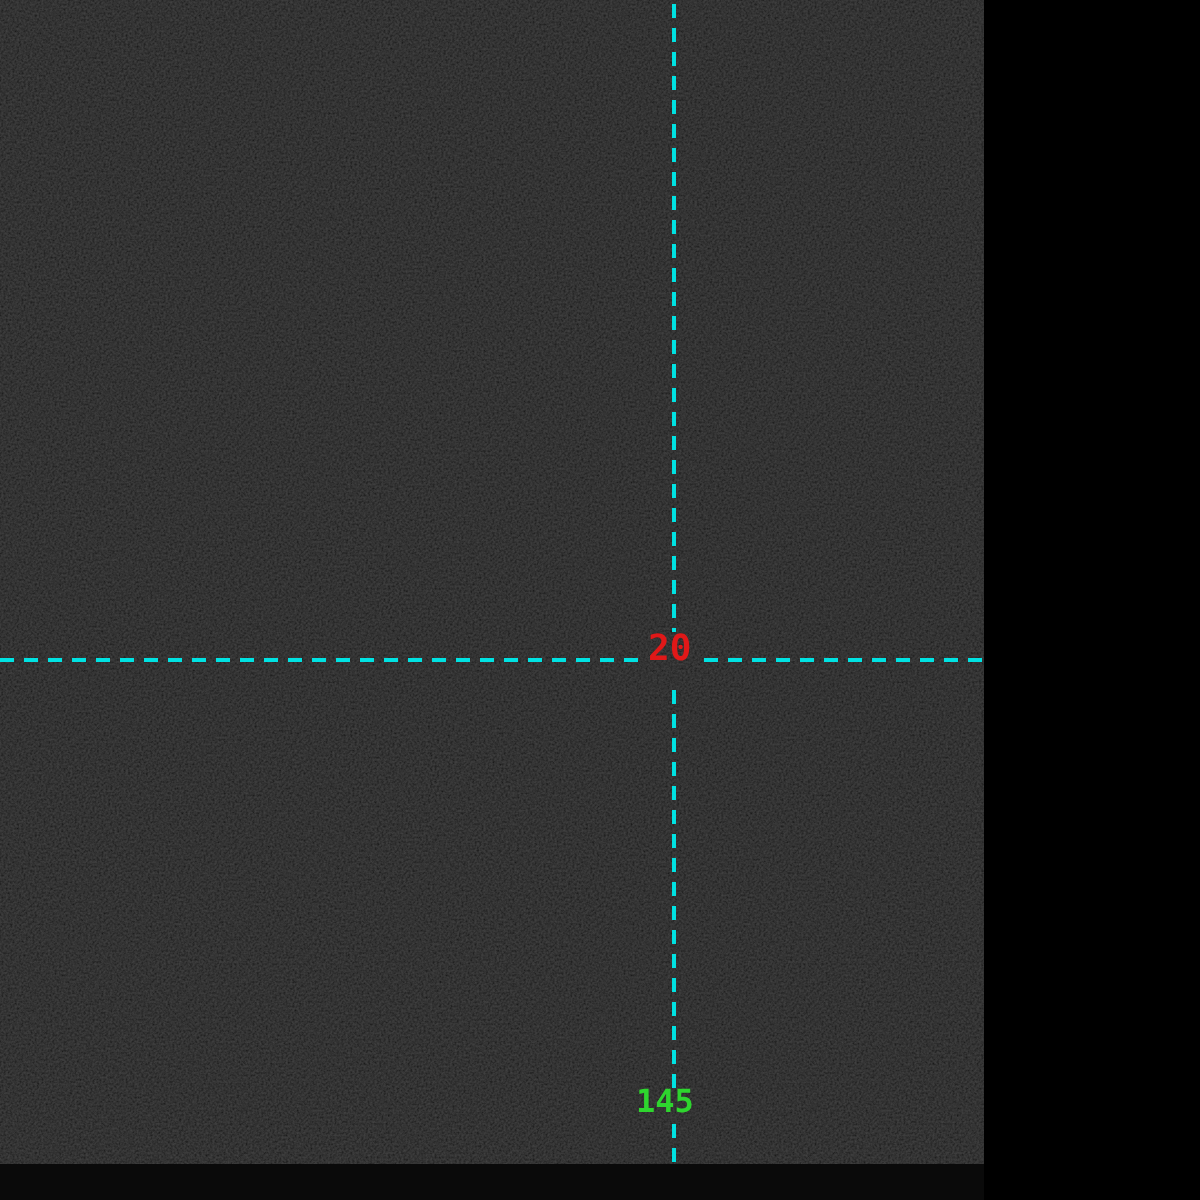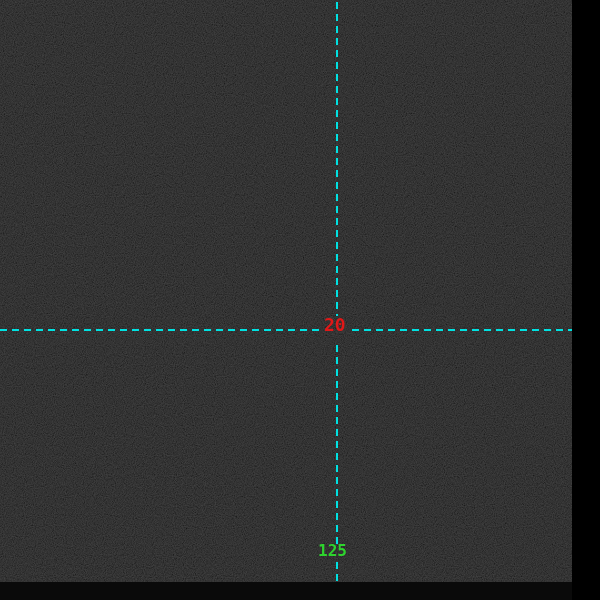--- a/index.html
+++ b/index.html
@@ -3,21 +3,21 @@
 <meta charset="utf-8">
 <style>
   html, body {
     margin: 0;
     padding: 0;
     background: #000;
     font-family: "DejaVu Sans Mono", "Liberation Mono", monospace;
   }
   .screen {
     position: relative;
-    width: 572px;
+    width: 492px;
     height: 600px;
     background: #0a0a0a;
     overflow: hidden;
   }
   
   .noise-svg {
     position: absolute;
     left: 0; top: 0;
     width: 600px; height: 582px;
     opacity: 0.5;
@@ -102,17 +102,17 @@
   </svg>
 
   <div>
     <div class="hseg h-left"></div>
     <div class="hseg h-right"></div>
     <div class="vseg v-top"></div>
     <div class="vseg v-mid"></div>
     <div class="vseg v-bottom"></div>
 
     <div class="value-label">20</div>
-    <div class="coord-label">125</div>
+    <div class="coord-label">145</div>
   </div>
 
 
 </div>
 
 </body></html>

